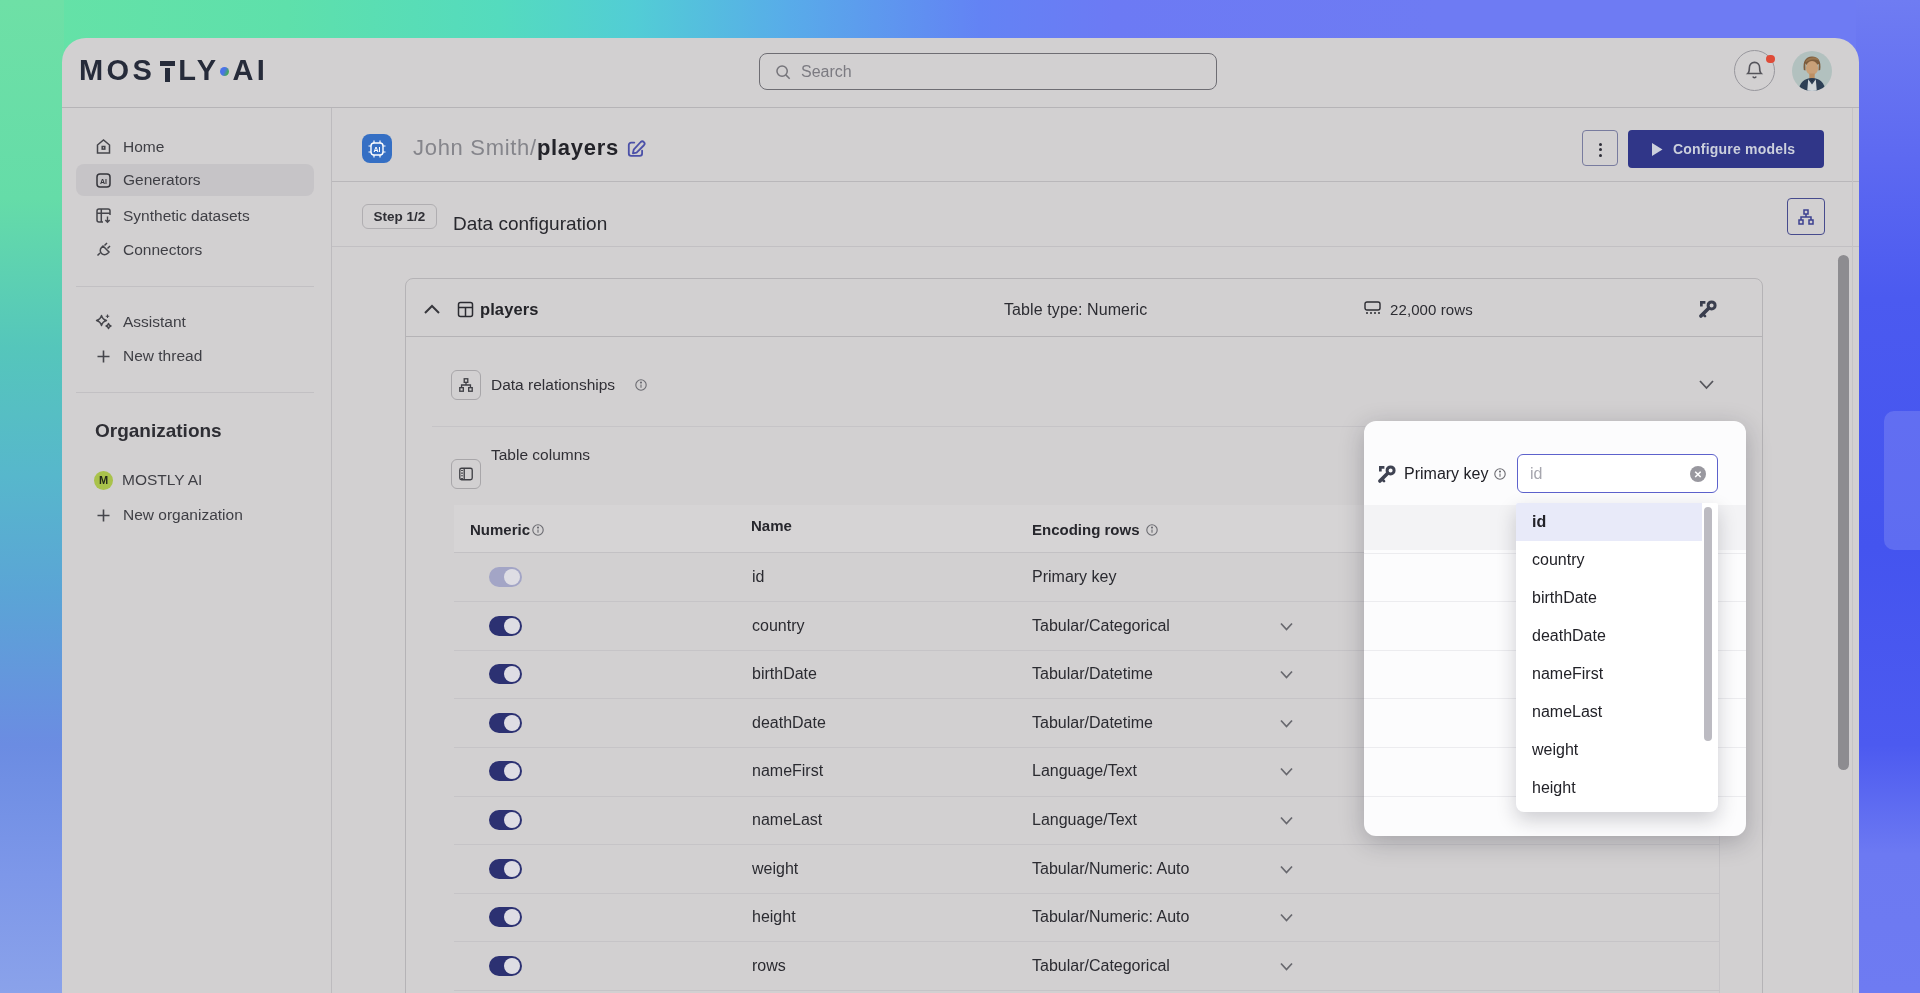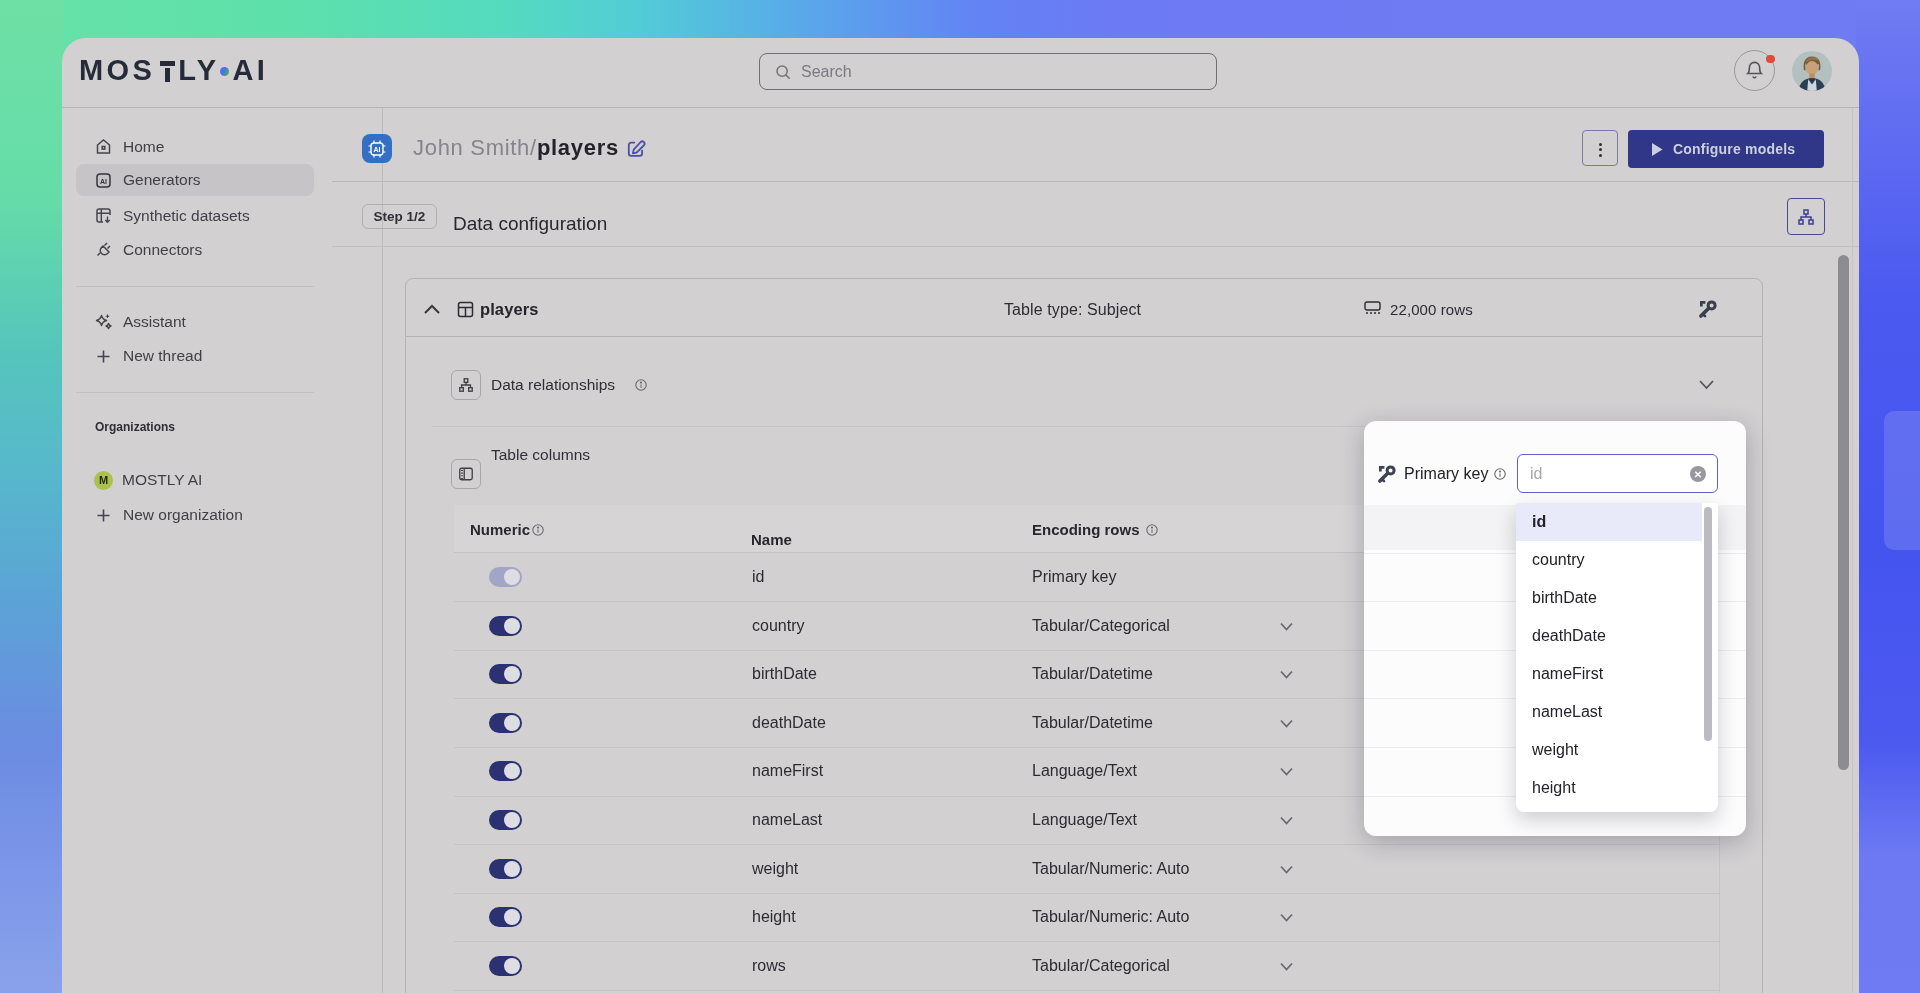--- a/index.html
+++ b/index.html
@@ -25,26 +25,26 @@
   .logo .t::before { content:""; position:absolute; left:0; top:1.2px; width:15.5px; height:4.6px; background:#262b3a; }
   .logo .t::after { content:""; position:absolute; left:5.3px; top:8.4px; width:5px; height:13.2px; background:#262b3a; }
   .logo .dot { display:inline-block; width:9px; height:9px; border-radius:50%; background:linear-gradient(115deg,#4b73e8 45%,#44a85c 80%); margin:7px 3px 0 1px; }
   .search { position:absolute; left:759px; top:53px; width:458px; height:37px; border:1.5px solid #6e6d73; border-radius:8px; display:flex; align-items:center; color:#7b7a81; font-size:16px; }
   .search svg { margin:0 10px 0 15px; }
   .bellbtn { position:absolute; left:1734px; top:50px; width:41px; height:41px; border:1.3px solid #98979d; border-radius:50%; display:flex; align-items:center; justify-content:center; }
   .reddot { position:absolute; left:1766px; top:54.5px; width:8.6px; height:8.6px; border-radius:50%; background:#df4b38; }
   .avatar { position:absolute; left:1792px; top:51px; width:40px; height:40px; border-radius:50%; overflow:hidden; }
 
   
-  .sidebar { position:absolute; left:62px; top:108px; width:321px; height:885px; border-right:1px solid #bdbbbe; }
+  .sidebar { position:absolute; left:62px; top:108px; width:270px; height:885px; border-right:1px solid #bdbbbe; }
   .nav-item { position:absolute; left:14px; width:238px; height:32px; display:flex; align-items:center; color:#3f3f45; font-size:15.5px; }
   .nav-item svg { margin-left:18px; margin-right:10px; flex:none; }
   .nav-active { background:#c6c4c7; border-radius:8px; }
   .sdiv { position:absolute; left:14px; width:238px; height:1px; background:#c2c0c3; }
-  .sheading { position:absolute; left:33px; color:#2e2e34; font-size:12px; font-weight:bold; }
+  .sheading { position:absolute; left:33px; color:#2e2e34; font-size:19px; font-weight:bold; }
   .morg { width:19px; height:19px; border-radius:50%; background:#a9c24b; color:#23281a; font-size:11px; font-weight:bold; display:flex; align-items:center; justify-content:center; margin-left:18px; margin-right:9px; }
 
   
   .titleborder { position:absolute; left:332px; top:181px; width:1527px; height:1px; background:#b9b7ba; }
   .stepborder { position:absolute; left:332px; top:246px; width:1527px; height:1px; background:#c2c0c3; }
   .gicon { position:absolute; left:362px; top:134px; width:30px; height:29px; border-radius:8px; background:#356fc4; display:flex; align-items:center; justify-content:center; }
   .gtitle { position:absolute; left:413px; top:135px; letter-spacing:0.7px; font-size:22px; color:#85858b; }
   .gtitle b { color:#232329; }
   .dots3 { position:absolute; left:1582px; top:130px; width:36px; height:36px; border:1.5px solid #787b9e; border-radius:4px; }
   .dots3 i { position:absolute; left:16.2px; width:3px; height:3px; border-radius:50%; background:#2e2e38; }
@@ -195,21 +195,21 @@
 <div class="card"></div>
 <div class="cardhdr"></div>
 <svg class="abs" style="left:423px; top:302px" width="18" height="16" viewBox="0 0 18 16" fill="none" stroke="#37373d" stroke-width="2">
     <path d="M2 11 L9 4 L16 11"></path>
   </svg>
 <svg class="abs" style="left:456px; top:300px" width="19" height="19" viewBox="0 0 19 19" fill="none" stroke="#2b2b31" stroke-width="1.5">
     <rect x="2.5" y="2.5" width="14" height="14" rx="2"></rect>
     <path d="M2.5 7.5 L16.5 7.5 M9.5 7.5 L9.5 16.5"></path>
   </svg>
 <div class="ch-item" style="left:480px; top:300px; height:19px; font-size:16.5px; font-weight:bold; color:#242429">players</div>
-<div class="ch-item" style="left:1004px; top:300px; height:19px; font-size:16px">Table type: Subject</div>
+<div class="ch-item" style="left:1004px; top:300px; height:19px; font-size:16px">Table type: Numeric</div>
 <svg class="abs" style="left:1364px; top:301px" width="17" height="16" viewBox="0 0 17 16" fill="none" stroke="#2c2c32" stroke-width="1.4">
     <rect x="1" y="1" width="15" height="8" rx="2"></rect>
     <path d="M2 12 L4 12 M6 12 L8 12 M10 12 L12 12 M14 12 L16 12" stroke-dasharray="2 2"></path>
   </svg>
 <div class="ch-item" style="left:1390px; top:300px; height:19px; font-size:15px">22,000 rows</div>
 <svg class="abs" style="left:1697px; top:298px" width="22" height="22" viewBox="0 0 22 22">
     <path fill="#3a3e4e" fill-rule="evenodd" d="M14.6 2.4 a5 5 0 1 1 0 10 a5 5 0 0 1 0 -10 Z M14.6 5.4 a2 2 0 1 0 0 4 a2 2 0 0 0 0 -4 Z"></path>
     <path d="M11.2 10.8 L3.9 18.1" stroke="#3a3e4e" stroke-width="3.6" stroke-linecap="round" fill="none"></path>
     <path d="M6.1 16.2 L8 18.1" stroke="#3a3e4e" stroke-width="2.7" stroke-linecap="round" fill="none"></path>
     <path fill="#3a3e4e" d="M3 3 H8.4 V5.8 H5.7 V8.6 H3 Z"></path>
@@ -243,21 +243,21 @@
   </div>
 <div class="seclabel" style="left:491px; top:446px">Table columns</div>
 
 <div class="thead"></div>
 <div class="th" style="left:470px; top:521px">Numeric</div>
 <svg class="abs" style="left:532px; top:524px" width="12" height="12" viewBox="0 0 12 12" fill="none" stroke="#6b6b71" stroke-width="1.1">
     <circle cx="6" cy="6" r="5.2"></circle>
     <circle cx="6" cy="3.6" r="0.5" fill="#6b6b71"></circle>
     <path d="M6 5.5 L6 8.8"></path>
   </svg>
-<div class="th" style="left:751px; top:531px">Name</div>
+<div class="th" style="left:751px; top:517px">Name</div>
 <div class="th" style="left:1032px; top:521px">Encoding rows</div>
 <svg class="abs" style="left:1146px; top:524px" width="12" height="12" viewBox="0 0 12 12" fill="none" stroke="#6b6b71" stroke-width="1.1">
     <circle cx="6" cy="6" r="5.2"></circle>
     <circle cx="6" cy="3.6" r="0.5" fill="#6b6b71"></circle>
     <path d="M6 5.5 L6 8.8"></path>
   </svg>
 <div class="vline"></div>
 
 <div class="tline" style="left:454px; top:601px; width:1265px"></div>
 <div class="tline" style="left:454px; top:650px; width:1265px"></div>

